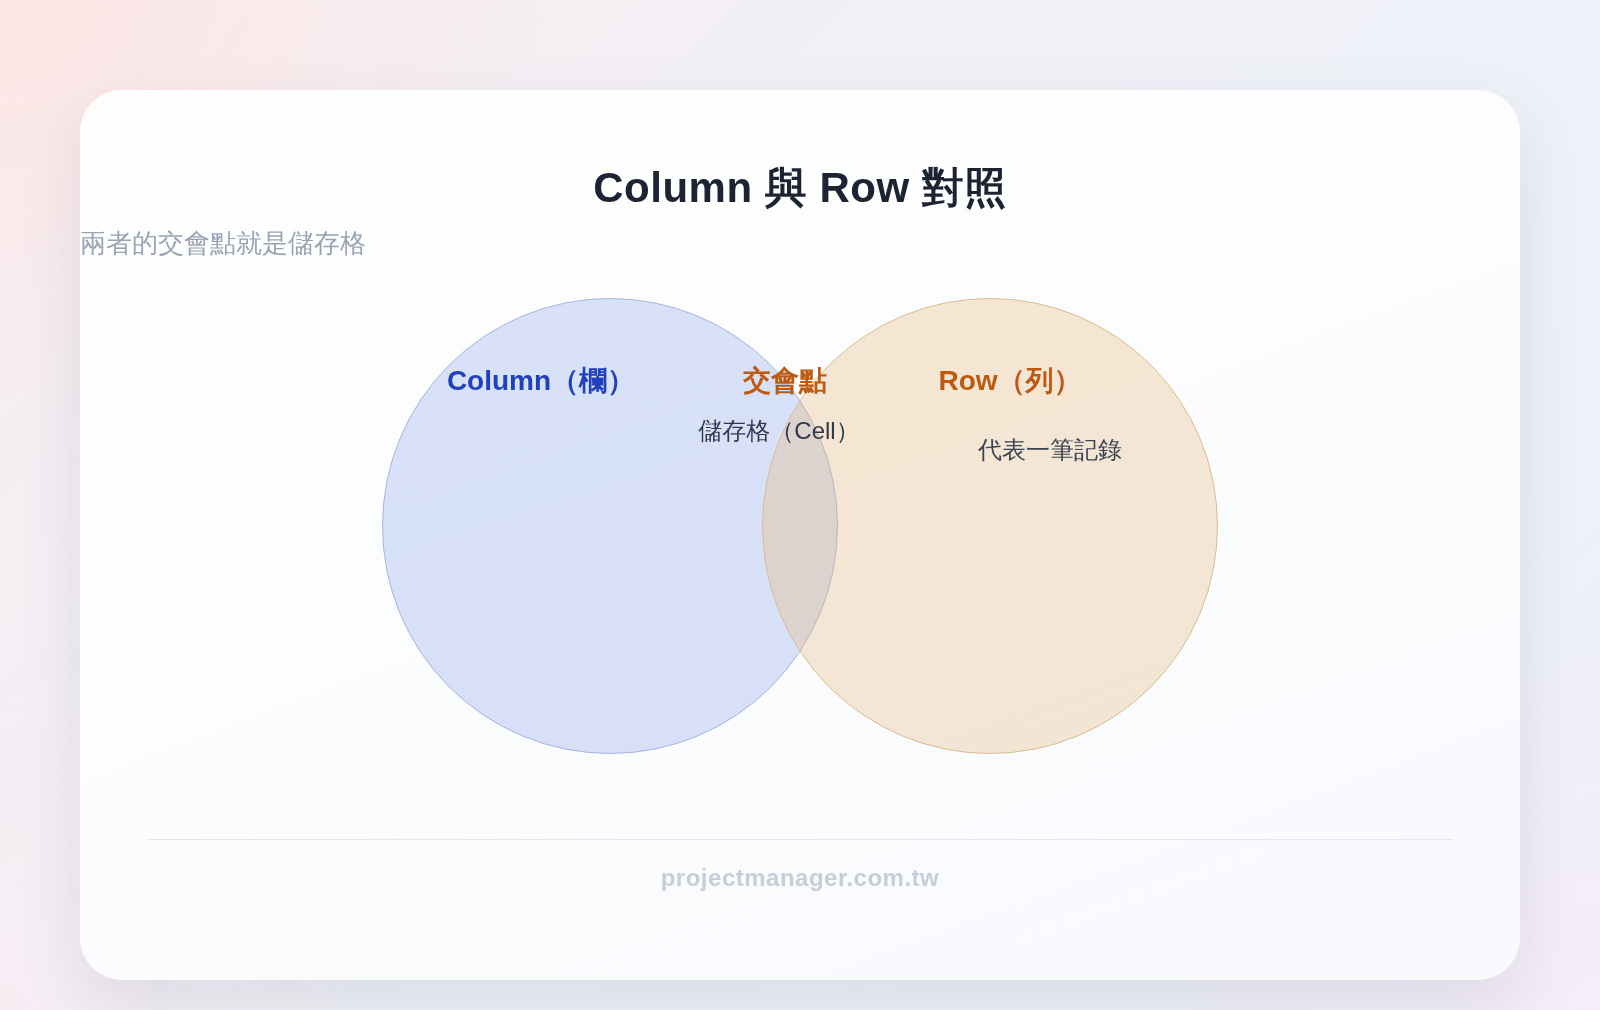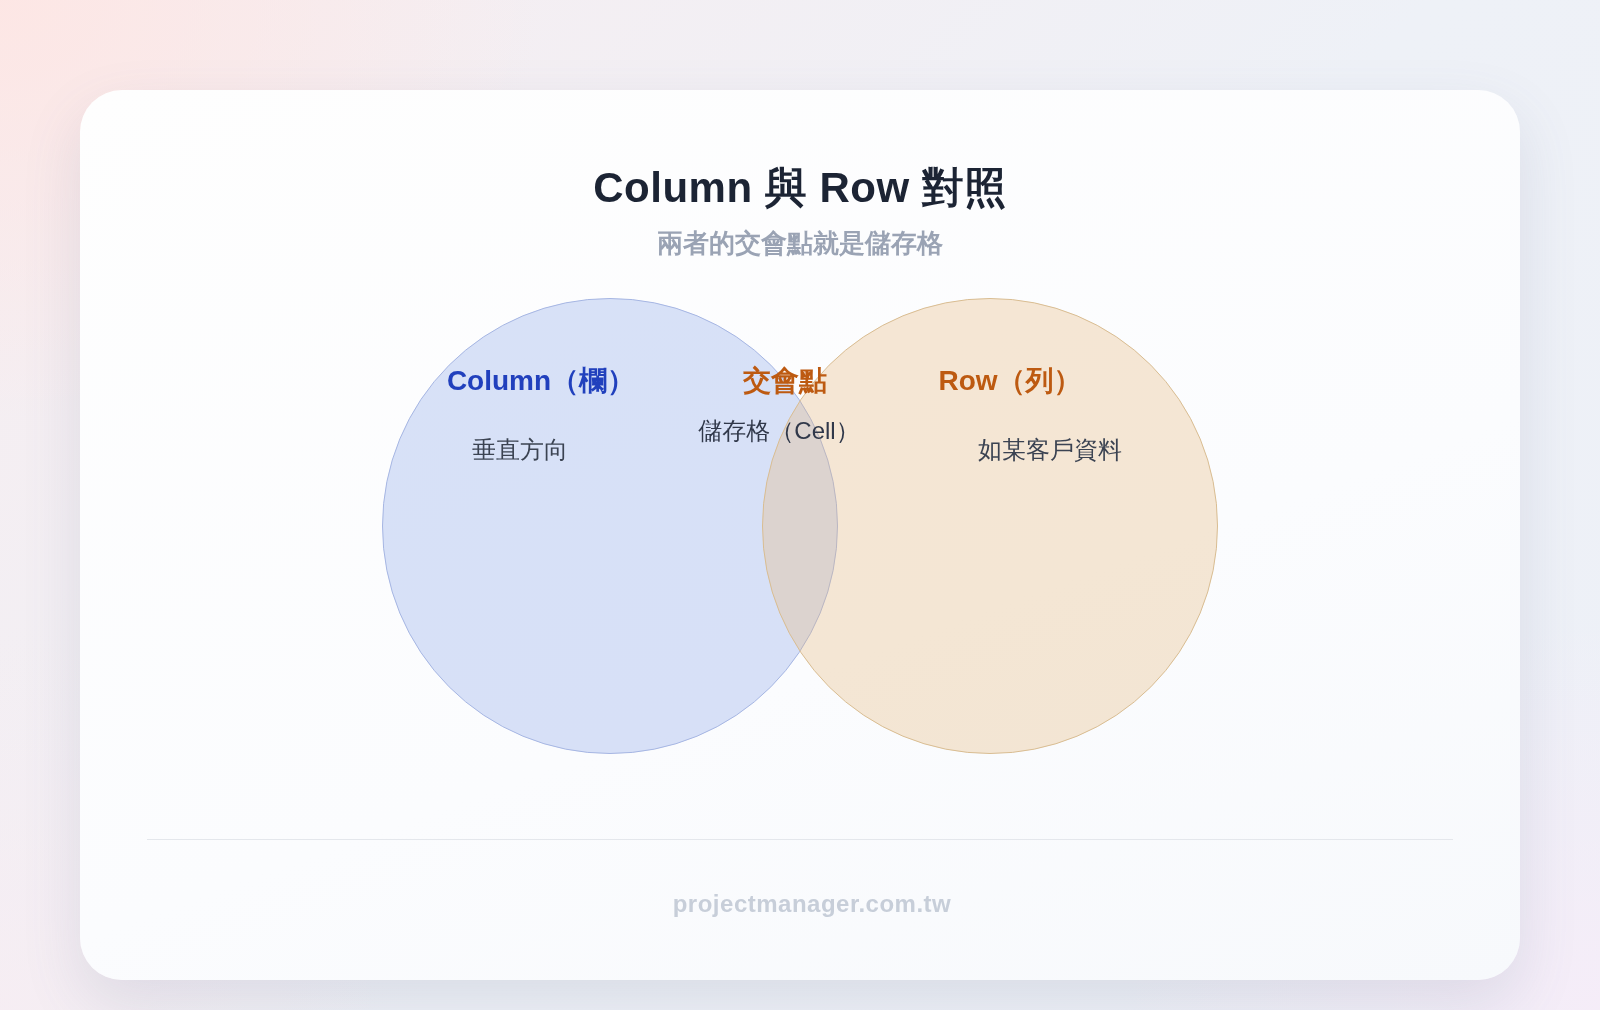--- a/index.html
+++ b/index.html
@@ -42,23 +42,22 @@
     font-weight: 700;
     color: #1c2434;
     letter-spacing: 0.5px;
   }
   .subtitle {
     position: absolute;
     top: 136px;
     left: 0;
     width: 100%;
     margin: 0;
-    text-align: center;
     font-size: 26px;
-    font-weight: 700;
+    font-weight: 400;
     color: #9aa3b4;
   }
   .circle {
     position: absolute;
     width: 456px;
     height: 456px;
     border-radius: 50%;
     box-sizing: border-box;
   }
   .circle-left {
@@ -114,29 +113,28 @@
   .divider {
     position: absolute;
     left: 67px;
     right: 67px;
     top: 749px;
     height: 1px;
     background: #e4e7ec;
   }
   .footer {
     position: absolute;
-    top: 800px;
+    top: 774px;
     left: 0;
     width: 100%;
     text-align: center;
     font-size: 24px;
     font-weight: 700;
     color: #c7ced9;
     letter-spacing: 0.5px;
-    padding-left: 12px;
   }
 </style>
 </head>
 <body>
 
 <div class="page">
   <div class="card">
 
     <h1 class="title">Column 與 Row 對照</h1>
     <p class="subtitle">兩者的交會點就是儲存格</p>
@@ -145,25 +143,24 @@
       <div class="circle circle-left"></div>
       <div class="circle circle-right"></div>
 
       <div class="venn-label label-column">Column（欄）</div>
       <div class="venn-label label-intersection">交會點</div>
       <div class="venn-label label-row">Row（列）</div>
 
       <div class="cell-text">儲存格（Cell）</div>
 
       <ul class="feature-list list-left">
-        <li>垂直方向</li>
       </ul>
 
       <ul class="feature-list list-right">
-        <li>如某客戶資料</li>
+        <li>代表一筆記錄</li>
       </ul>
     </div>
 
     <div class="divider"></div>
     <div class="footer">projectmanager.com.tw</div>
 
   </div>
 </div>
 
 </body></html>

